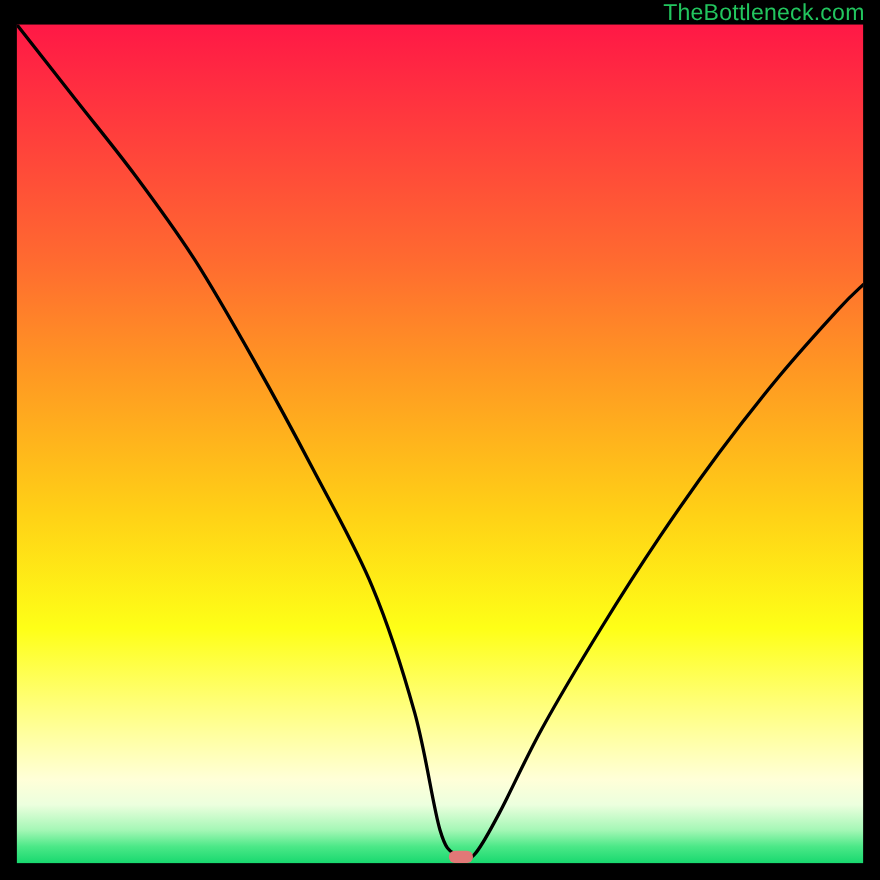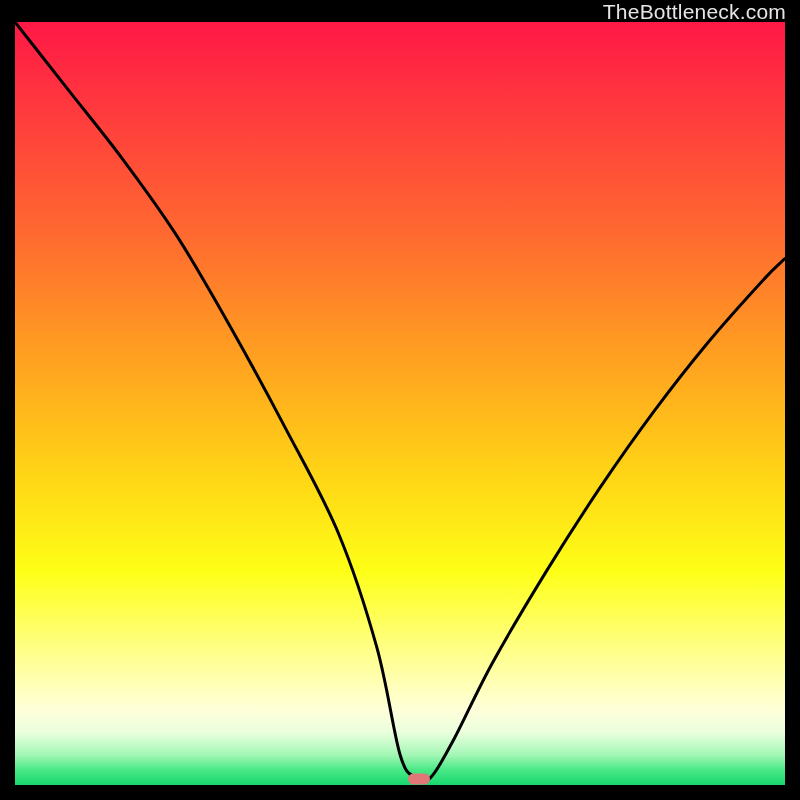--- a/index.html
+++ b/index.html
@@ -26,21 +26,21 @@
     height: 763px;
     overflow: hidden;
   }
   .watermark {
     position: absolute;
     top: 0px;
     right: 14px;
     font-family: Arial, Helvetica, sans-serif;
     font-size: 21px;
     font-weight: 500;
-    color: #e5e5e5;
+    color: #22c55e;
     letter-spacing: 0.2px;
     z-index: 20;
   }
   svg.curve {
     position: absolute;
     left: 0;
     top: 0;
     width: 770px;
     height: 763px;
     z-index: 10;

